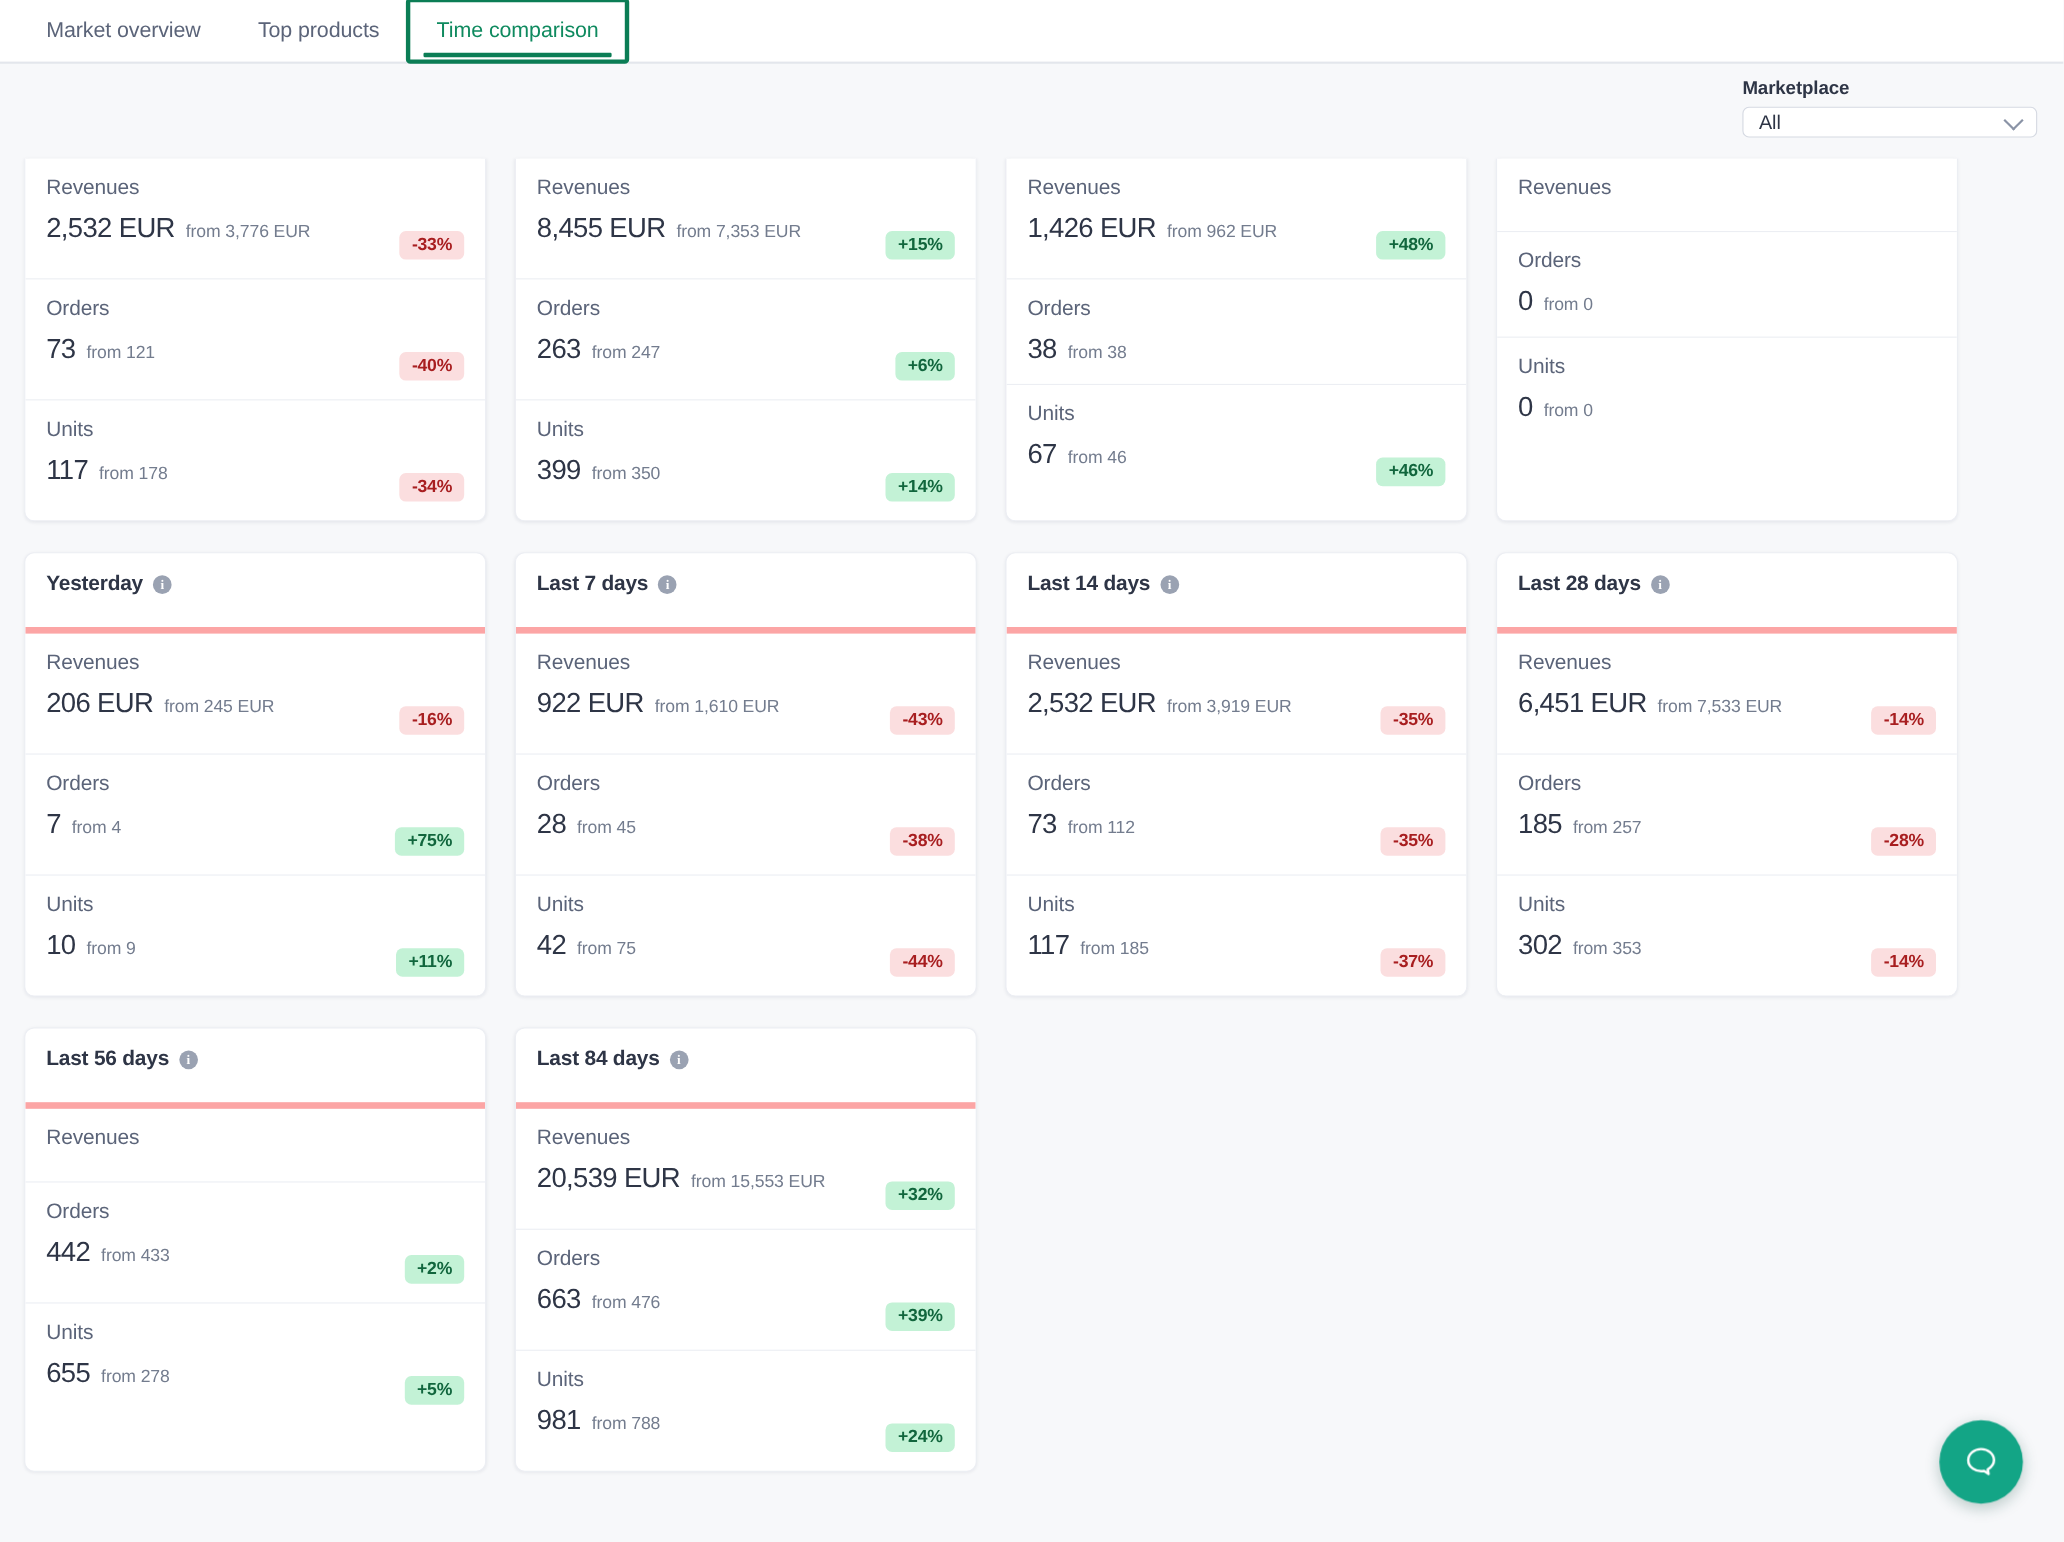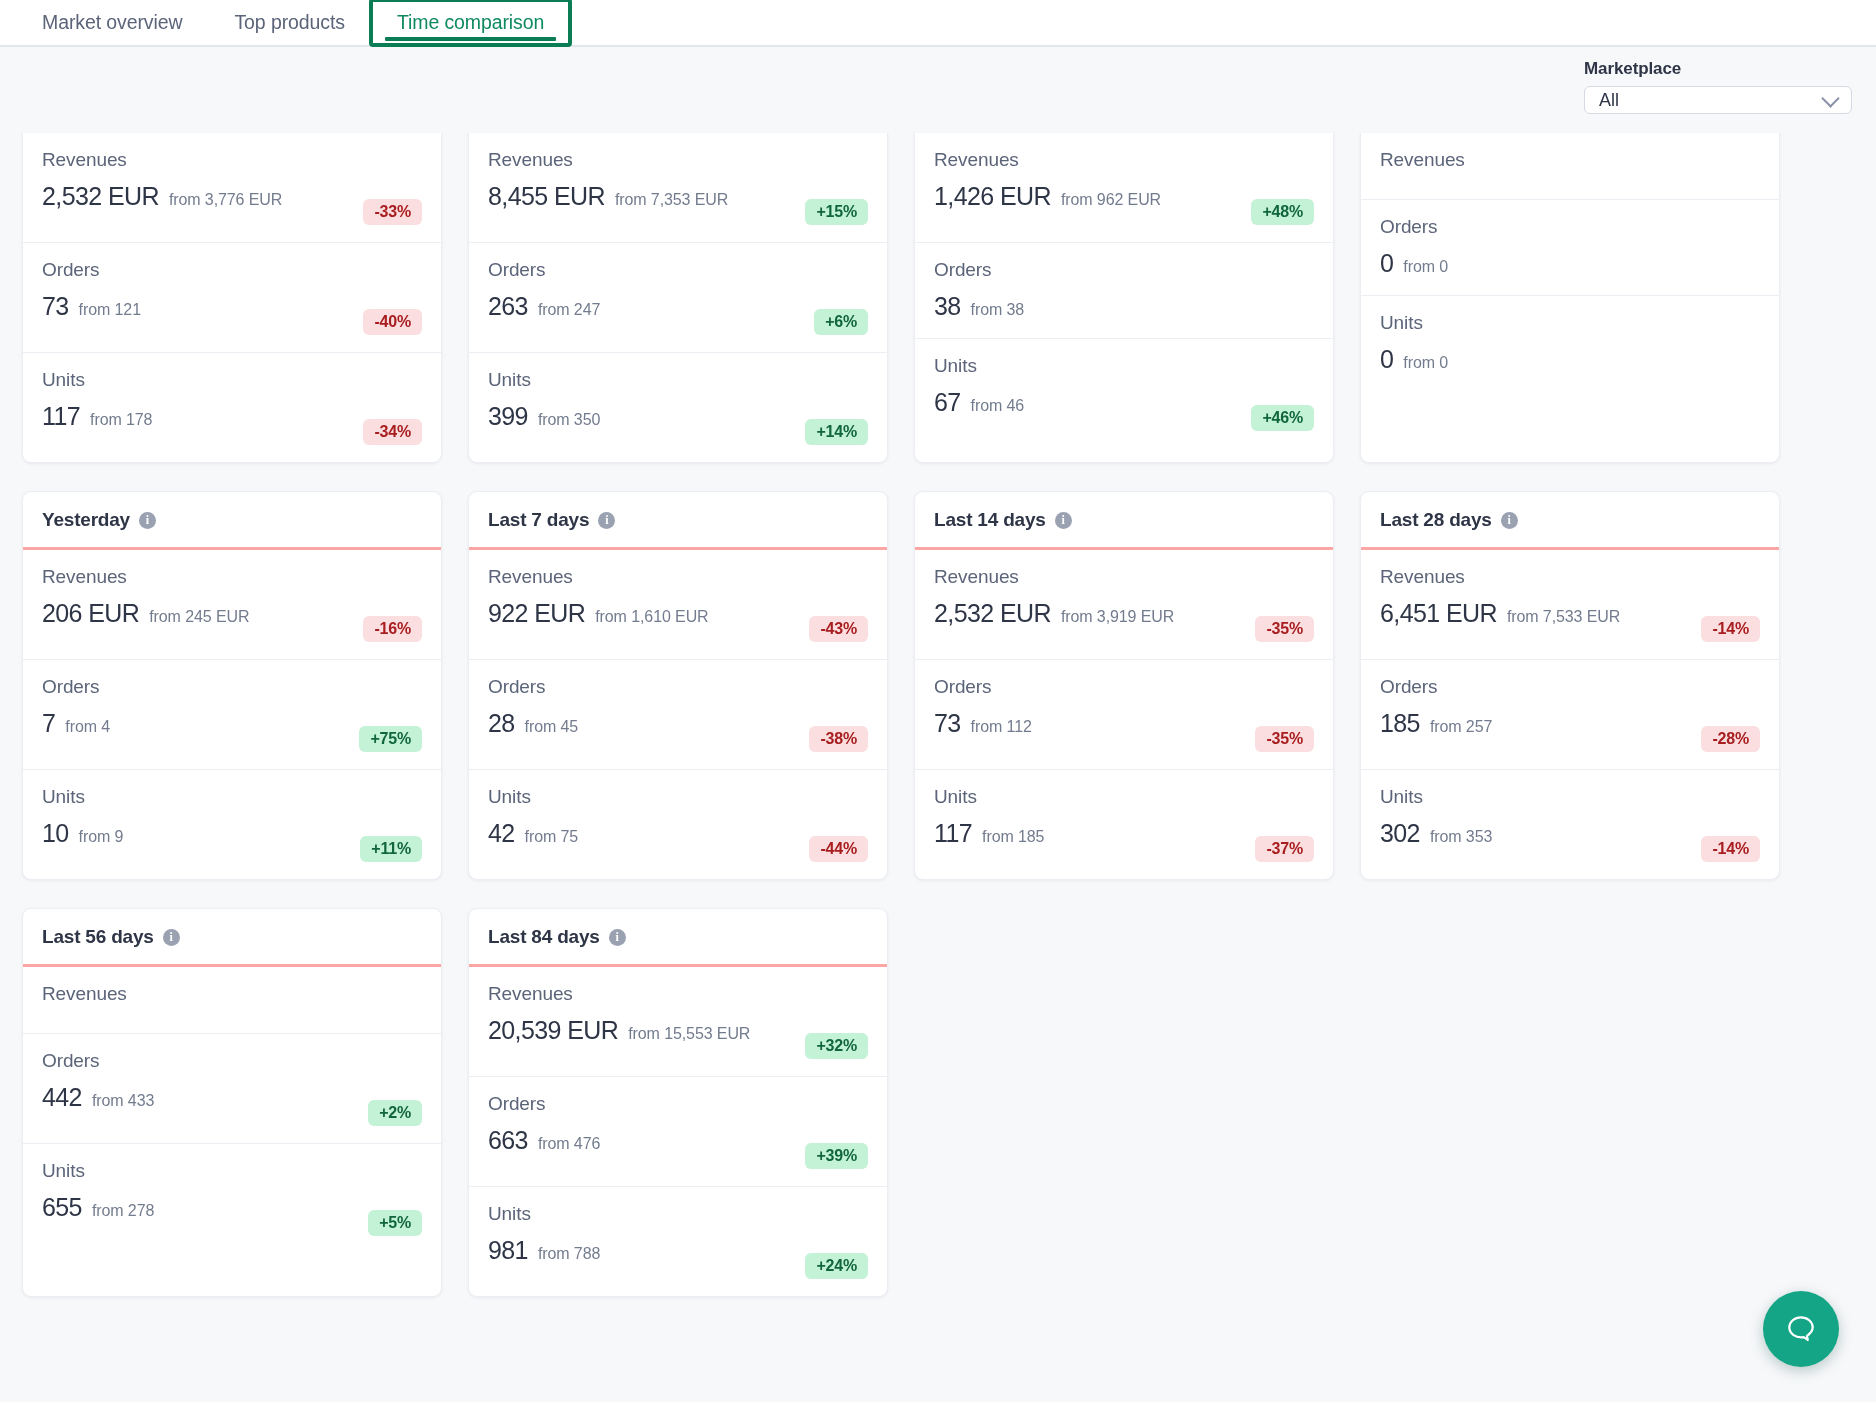--- a/index.html
+++ b/index.html
@@ -6,21 +6,21 @@
   html, body {
     width: 1876px; height: 1402px;
     background: #f7f8fa;
     font-family: "Liberation Sans", sans-serif;
     overflow: hidden;
   }
 
   
   .tabbar {
     position: relative;
-    height: 47px;
+    height: 58px;
     background: #ffffff;
     border-bottom: 2px solid #e3e6ec;
     display: flex;
     align-items: stretch;
     padding-left: 16px;
   }
   .tab {
     display: flex; align-items: center;
     padding: 0 26px;
     font-size: 19.5px;
@@ -96,22 +96,22 @@
   .card {
     width: 420px;
     background: #ffffff;
     border-radius: 9px;
     border: 1px solid #eceef3;
     box-shadow: 0 1px 3px rgba(30,40,70,0.07);
     overflow: hidden;
   }
   .card.clipped { border-top: none; border-radius: 0 0 9px 9px; }
   .card-header {
-    padding: 17px 19px 16px 19px;
-    border-bottom: 3px solid #fca5a5;
+    padding: 17px 19px 28px 19px;
+    border-bottom: 6px solid #fca5a5;
     display: flex;
     align-items: center;
     gap: 9px;
   }
   .card-title {
     font-size: 19px;
     font-weight: bold;
     color: #2e3546;
     letter-spacing: -0.2px;
   }

